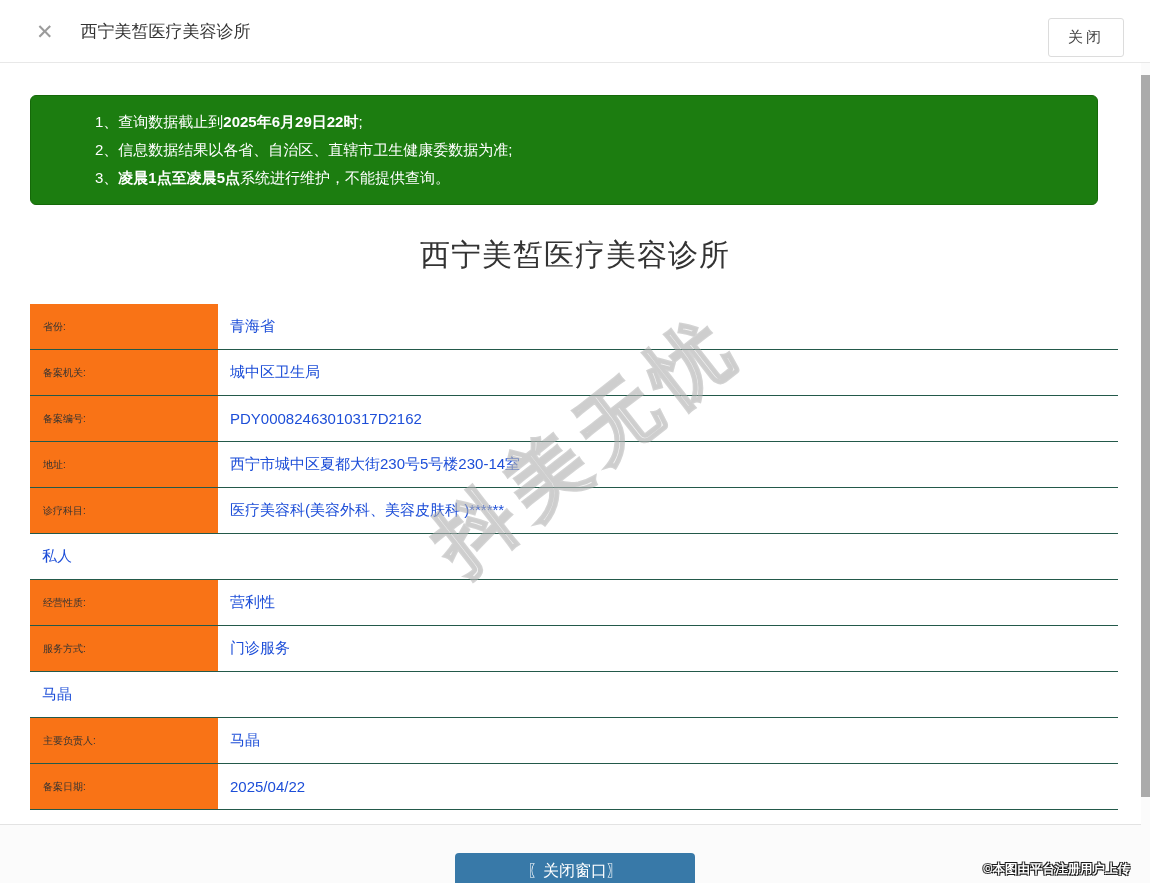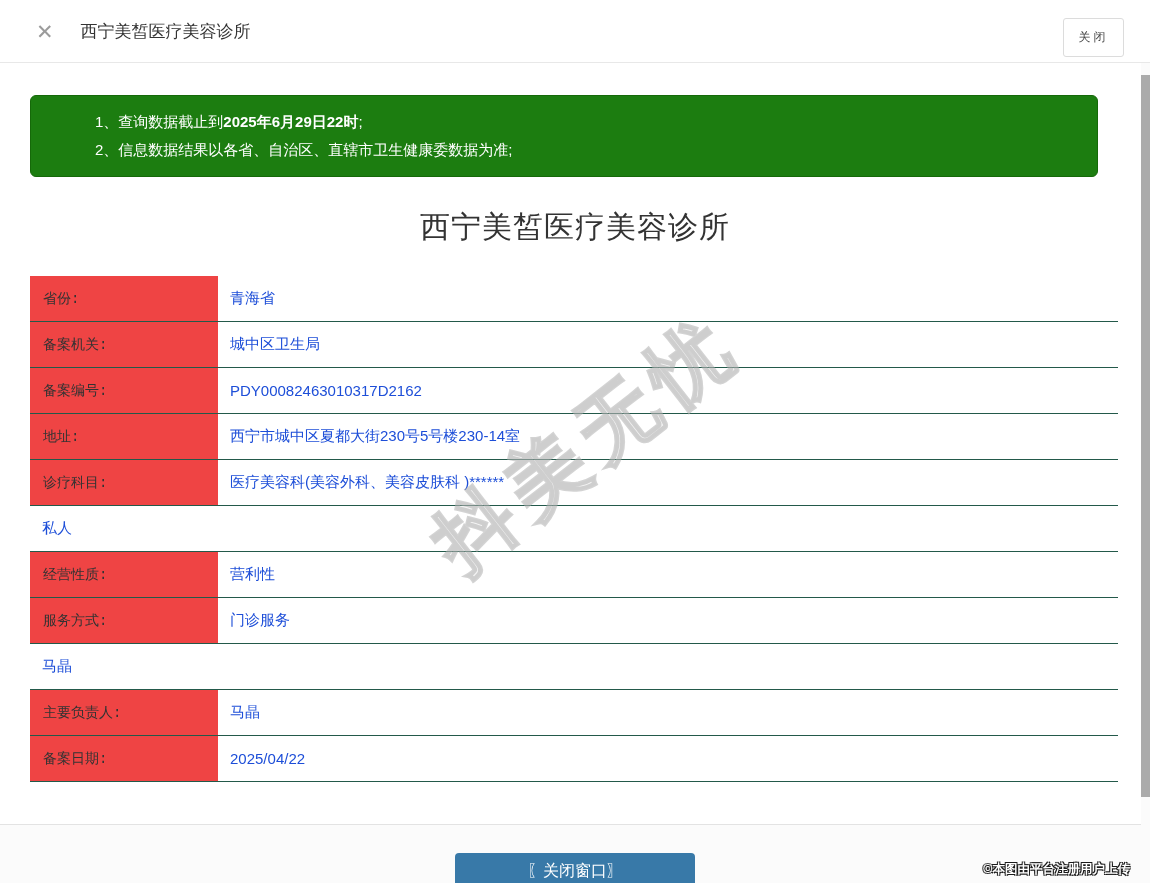--- a/index.html
+++ b/index.html
@@ -12,40 +12,40 @@
   
   .smudge { position:absolute; left:0; top:0; width:18px; height:5px;
     background:#3c3c3c; opacity:.7; border-radius:0 0 3px 0; }
 
   
   .hdr { position:relative; height:63px; background:#fff;
     border-bottom:1px solid #e8e8e8; display:flex; align-items:center; }
   .hdr .x-icon { margin-left:36px; font-size:21px; color:#9b9b9b;
     cursor:pointer; line-height:1; }
   .hdr .h-title { margin-left:27px; font-size:17px; color:#333; }
-  .hdr .close-btn { position:absolute; right:26px; top:18px; width:61px;
+  .hdr .close-btn { position:absolute; right:26px; top:18px; width:76px;
     height:39px; background:#fff; border:1px solid #dcdcdc; border-radius:3px;
-    font-size:12px; color:#444; letter-spacing:3px; cursor:pointer;
+    font-size:15px; color:#444; letter-spacing:3px; cursor:pointer;
     font-family:inherit; }
 
   
   .notice { margin:32px 52px 0 30px; background:#1c7d10;
     border:1px solid #156909; border-radius:6px;
     padding:12px 20px 12px 64px; color:#fff; font-size:15px; line-height:28px; }
   .notice b { font-weight:bold; }
 
   
   .page-title { margin-top:28px; text-align:center; font-size:30px;
     font-weight:400; color:#333; line-height:44px; letter-spacing:1px; }
 
   
   .tbl { margin:27px 32px 0 30px; }
   .tbl-row { display:flex; height:46px; border-bottom:1.5px solid #23594a; }
-  .tbl-label { width:188px; background:#ef4444; display:flex;
-    align-items:center; padding-left:13px; font-size:14px; color:#333;font-family:Liberation Mono, monospace; }
+  .tbl-label { width:188px; background:#f97316; display:flex;
+    align-items:center; padding-left:13px; font-size:10px; color:#333; }
   .tbl-value { flex:1; display:flex; align-items:center; padding-left:12px;
     font-size:15px; color:#1d4ed8; }
 
   
   .footer { position:absolute; left:0; right:0; top:824px; bottom:0;
     background:#fbfbfb; border-top:1px solid #e3e3e3; text-align:center; }
   .close-window-btn { margin-top:28px; width:240px; height:36px;
     background:#3879a8; border:none; border-radius:4px; color:#fff;
     font-size:16px; cursor:pointer; font-family:inherit; }
 
@@ -79,20 +79,21 @@
   <span class="x-icon">✕</span>
   <span class="h-title">西宁美皙医疗美容诊所</span>
   <button class="close-btn">关闭</button>
 </header>
 
 <main>
   <section class="notice">
     <div id="notice-list">
         <div><span>1、查询数据截止到</span><b>2025年6月29日22时</b><span>;</span></div>
         <div><span>2、信息数据结果以各省、自治区、直辖市卫生健康委数据为准;</span></div>
+        <div><span>3、</span><b>凌晨1点至凌晨5点</b><span>系统进行维护，不能提供查询。</span></div>
       </div>
   </section>
 
   <h1 class="page-title">西宁美皙医疗美容诊所</h1>
 
   <div class="tbl" id="info-table">
       <div class="tbl-row">
         <div class="tbl-label">省份:</div>
         <div class="tbl-value">青海省</div>
       </div>

